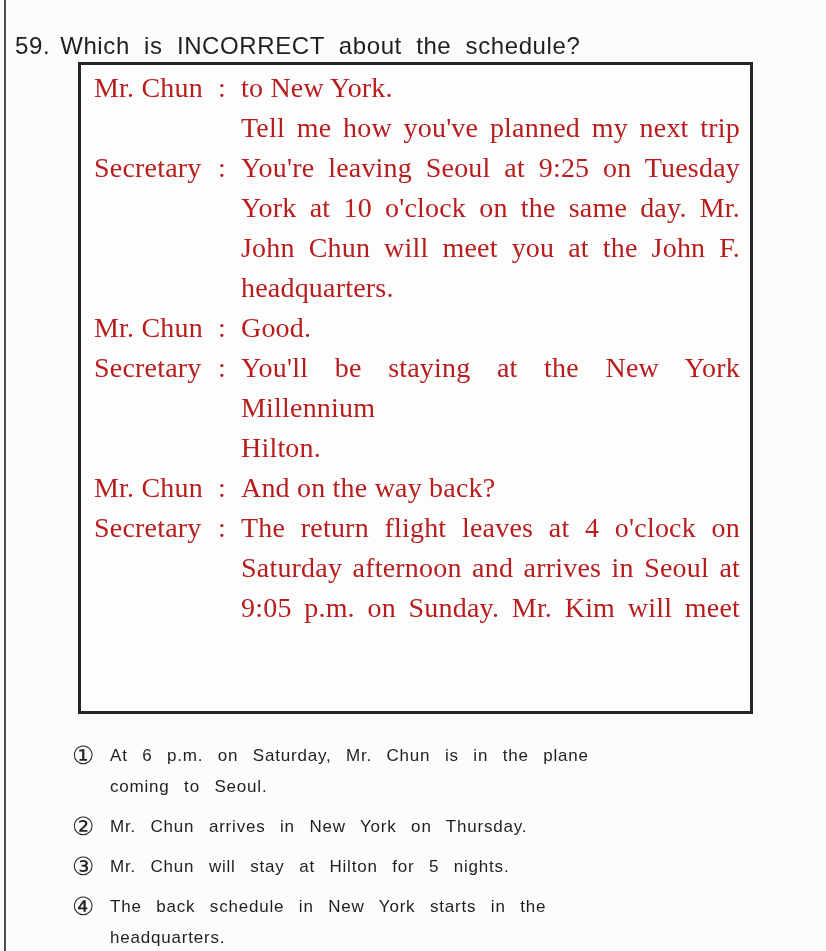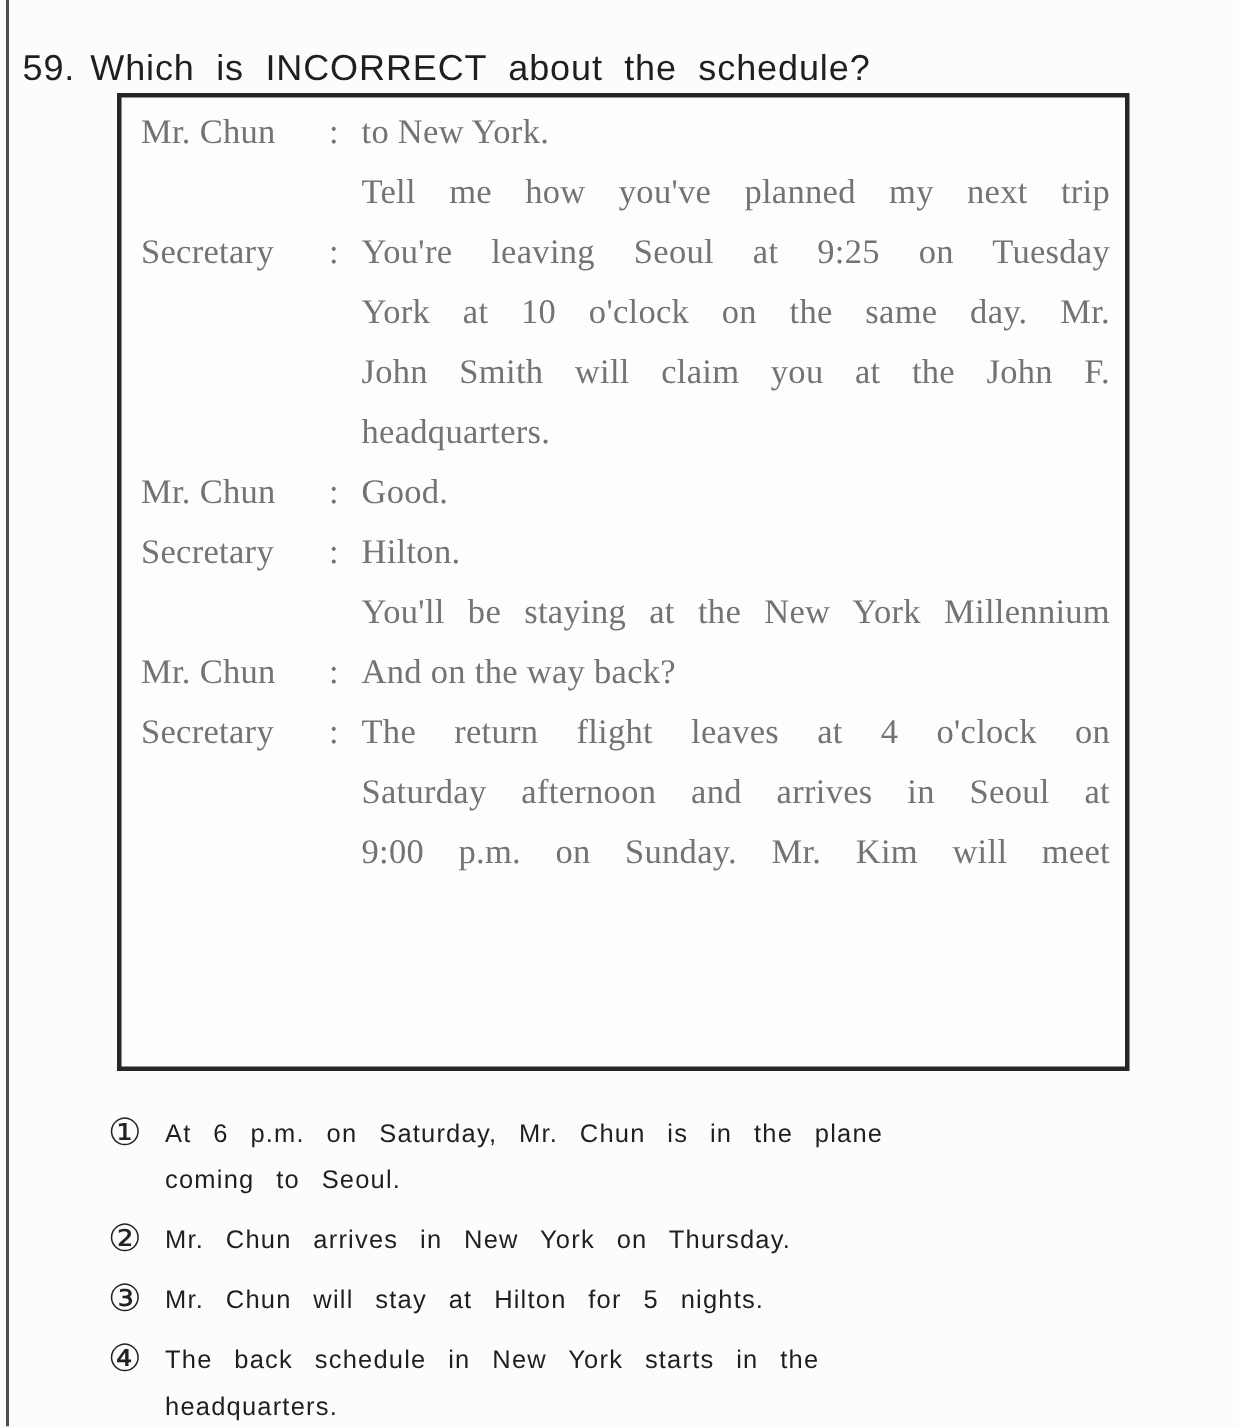--- a/index.html
+++ b/index.html
@@ -40,23 +40,23 @@
     position: absolute;
     left: 78px;
     top: 62px;
     width: 675px;
     height: 652px;
     box-sizing: border-box;
     border: 3px solid #262626;
     background: #fdfdfd;
     padding: 3px 10px 0 13px;
     font-family: "Liberation Serif", serif;
-    font-size: 23px;
+    font-size: 28px;
     letter-spacing: 0.2px;
-    color: #737373;
+    color: #b91c1c;
     overflow: hidden;
   }
   .turn { display: flex; }
   .speaker {
     width: 132px;
     min-width: 132px;
     margin-right: 15px;
     display: flex;
     justify-content: space-between;
     line-height: 40px;
@@ -122,61 +122,61 @@
       </div>
     </div>
     <div class="turn">
       <div class="speaker">
         <span>Secretary</span>
         <span class="colon">:</span>
       </div>
       <div class="turn-text">
         <div class="dlg-line">You're leaving Seoul at 9:25 on Tuesday</div>
         <div class="dlg-line">York at 10 o'clock on the same day. Mr.</div>
-        <div class="dlg-line">John Smith will claim you at the John F.</div>
+        <div class="dlg-line">John Chun will meet you at the John F.</div>
         <div class="dlg-line last">headquarters.</div>
       </div>
     </div>
     <div class="turn">
       <div class="speaker">
         <span>Mr. Chun</span>
         <span class="colon">:</span>
       </div>
       <div class="turn-text">
         <div class="dlg-line last">Good.</div>
       </div>
     </div>
     <div class="turn">
       <div class="speaker">
         <span>Secretary</span>
         <span class="colon">:</span>
       </div>
       <div class="turn-text">
+        <div class="dlg-line">You'll be staying at the New York Millennium</div>
         <div class="dlg-line last">Hilton.</div>
-        <div class="dlg-line">You'll be staying at the New York Millennium</div>
       </div>
     </div>
     <div class="turn">
       <div class="speaker">
         <span>Mr. Chun</span>
         <span class="colon">:</span>
       </div>
       <div class="turn-text">
         <div class="dlg-line last">And on the way back?</div>
       </div>
     </div>
     <div class="turn">
       <div class="speaker">
         <span>Secretary</span>
         <span class="colon">:</span>
       </div>
       <div class="turn-text">
         <div class="dlg-line">The return flight leaves at 4 o'clock on</div>
         <div class="dlg-line">Saturday afternoon and arrives in Seoul at</div>
-        <div class="dlg-line">9:00 p.m. on Sunday. Mr. Kim will meet</div>
+        <div class="dlg-line">9:05 p.m. on Sunday. Mr. Kim will meet</div>
       </div>
     </div>
   </div>
 
 <div class="options" id="options">
     <div class="option">
       <span class="marker">①</span>
       <div class="opt-text">
         <div class="opt-line">At 6 p.m. on Saturday, Mr. Chun is in the plane</div>
         <div class="opt-line">coming to Seoul.</div>

